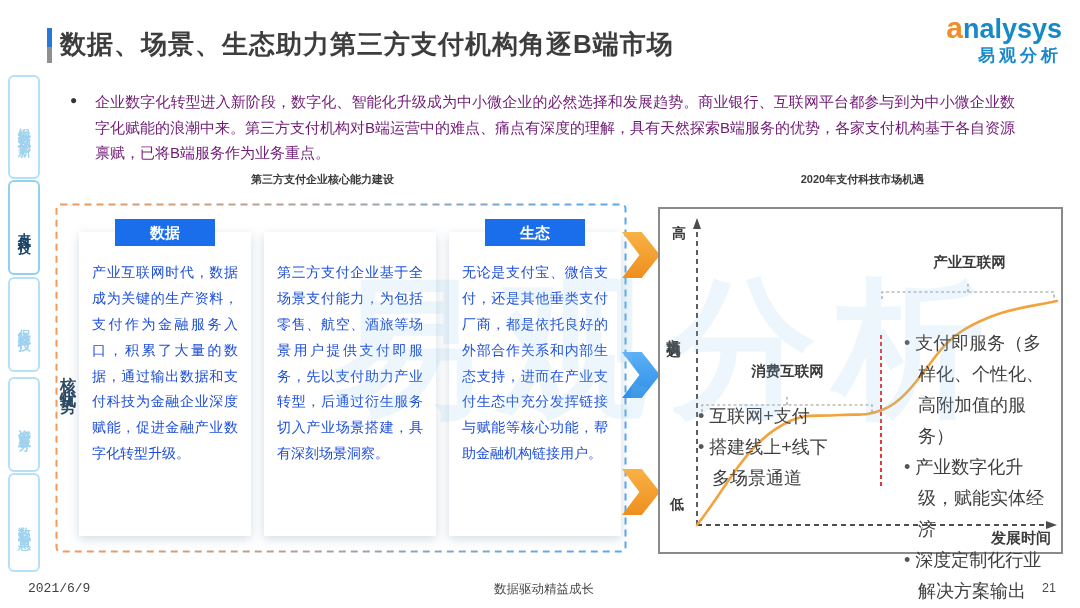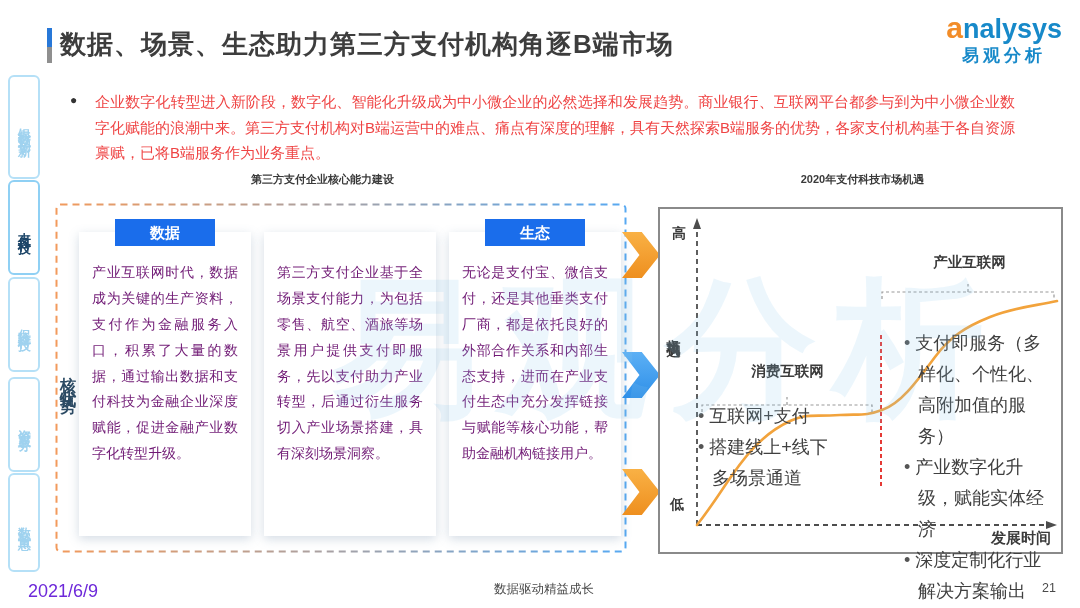--- a/index.html
+++ b/index.html
@@ -5,36 +5,36 @@
   html,body{margin:0;padding:0;}
   body{
     width:1080px;height:608px;position:relative;overflow:hidden;background:#fff;
     font-family:"Liberation Sans","DejaVu Sans",sans-serif;color:#3d3d3d;
   }
   
   .accent-bar{position:absolute;left:47px;top:28px;width:5px;height:35px;}
   .accent-bar .top{height:19px;background:#2878d8;}
   .accent-bar .bot{height:16px;background:#8f8f8f;}
   .page-title{position:absolute;left:60px;top:27px;font-size:26px;font-weight:bold;color:#3d3d3d;letter-spacing:1px;}
-  .brand{position:absolute;right:18px;top:13px;text-align:center;line-height:1;}
+  .brand{position:absolute;right:18px;top:13px;text-align:right;line-height:1;}
   .brand .word{font-size:27px;font-weight:bold;color:#1789c9;letter-spacing:0px;}
   .brand .word .a{color:#f28c28;font-size:30px;}
   .brand .cn{margin-top:4px;font-size:17px;font-weight:bold;color:#1789c9;letter-spacing:4px;}
   
   .side-item{
     position:absolute;left:8px;width:28px;background:#fff;
     border:2px solid #b5e0f7;border-radius:6px;
     color:#9fd2ef;font-weight:bold;font-size:13px;
     writing-mode:vertical-rl;text-orientation:upright;letter-spacing:3px;
     display:flex;align-items:center;justify-content:center;cursor:pointer;
   }
   .side-item.active{color:#1c4568;border-color:#8fd0f4;}
   
   .intro-dot{position:absolute;left:70px;top:93px;font-size:12px;color:#333;}
-  .intro-text{position:absolute;left:95px;top:89px;width:920px;font-size:15px;line-height:1.7;text-align:justify;color:#ef4444;}
+  .intro-text{position:absolute;left:95px;top:89px;width:920px;font-size:15px;line-height:1.7;text-align:justify;color:#701a75;}
   
   .sec-head{position:absolute;top:172px;width:345px;text-align:center;font-size:11px;font-weight:bold;color:#3a3a3a;}
   .sec-head.left{left:150px;}
   .sec-head.right{left:690px;}
   
   .panel{position:absolute;left:55px;top:203px;width:572px;height:350px;}
   .panel>svg.frame{position:absolute;left:0;top:0;}
   .core-label{
     position:absolute;left:2px;top:50%;transform:translateY(-50%);
     writing-mode:vertical-rl;text-orientation:upright;
@@ -44,21 +44,21 @@
   .card-col{position:relative;width:172px;}
   .chip{
     position:absolute;left:36px;top:0;width:100px;height:27px;z-index:2;
     background:#1a6deb;color:#fff;font-size:15px;font-weight:bold;
     text-align:center;line-height:27px;
   }
   .card-body{
     margin-top:13px;height:260px;background:#fff;
     box-shadow:0 3px 10px rgba(100,130,160,.28);
     padding:28px 13px 16px;font-size:14px;line-height:1.85;
-    color:#701a75;text-align:justify;
+    color:#1d4ed8;text-align:justify;
   }
   
   .chev{position:absolute;left:622px;width:38px;height:46px;
     clip-path:polygon(0 0,52% 0,100% 50%,52% 100%,0 100%,46% 50%);}
   .chev.orange{background:linear-gradient(180deg,#f9b145,#ee8f1f);}
   .chev.blue{background:linear-gradient(180deg,#5cb0f5,#2e8fe8);}
   
   .chart{position:absolute;left:658px;top:207px;width:405px;height:347px;border:2px solid #8a8a8a;background:#fff;box-sizing:border-box;}
   .chart .lbl{position:absolute;font-weight:bold;color:#3a3a3a;}
   .y-high{left:12px;top:16px;font-size:14px;}
@@ -67,21 +67,21 @@
   .x-name{right:10px;bottom:4px;font-size:15px;}
   .seg-label{position:absolute;font-size:14.5px;font-weight:bold;color:#3a3a3a;text-align:center;width:115px;}
   .seg-consumer{left:70px;top:153px;}
   .seg-industry{left:252px;top:44px;}
   .blist{position:absolute;margin:0;padding:0;list-style:none;font-size:18px;line-height:1.72;color:#404040;}
   .blist li{padding-left:14px;text-indent:-14px;}
   .blist li:before{content:"•  ";color:#555;}
   .blist.consumer{left:38px;top:192px;width:146px;}
   .blist.industry{left:244px;top:119px;width:152px;}
   
-  .footer-date{position:absolute;left:28px;top:581px;font-size:18px;color:#6d28d9;}
+  .footer-date{position:absolute;left:28px;top:581px;font-size:13px;color:#404040;font-family:Liberation Mono, monospace;}
   .footer-slogan{position:absolute;left:0;right:0;top:581px;text-align:center;font-size:12.5px;color:#4a4a4a;padding-left:8px;}
   .page-num{position:absolute;right:24px;top:581px;font-size:12.5px;color:#4a4a4a;}
   
   .watermark{
     position:absolute;left:330px;top:250px;z-index:3;pointer-events:none;
     font-size:150px;font-weight:bold;letter-spacing:18px;
     color:rgba(137,201,239,0.16);white-space:nowrap;
   }
 </style>
 </head>

